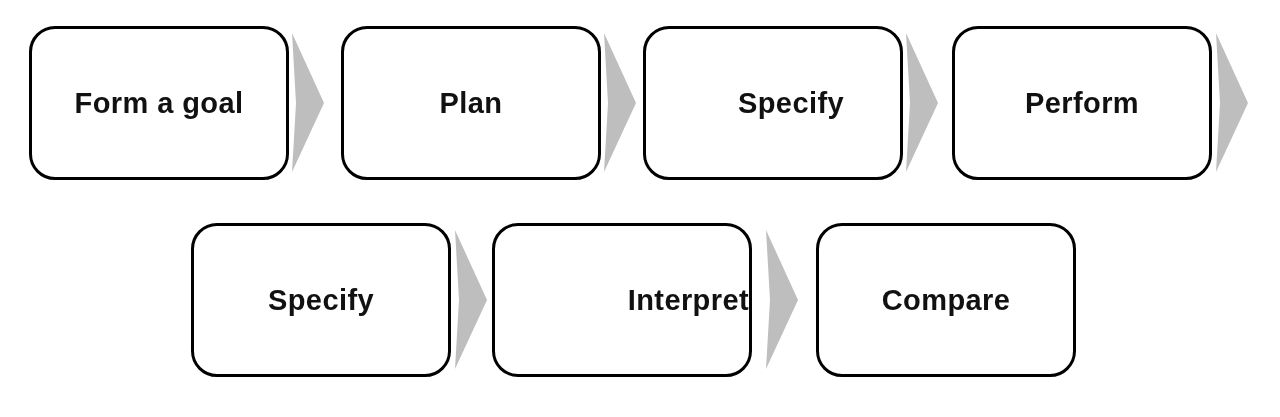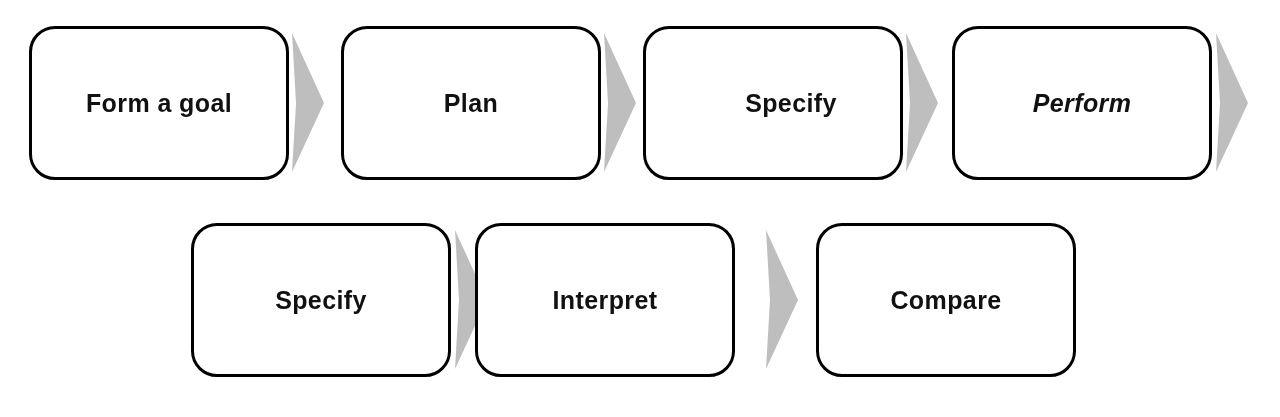--- a/index.html
+++ b/index.html
@@ -37,21 +37,21 @@
     border: 3px solid #000000;
     border-radius: 26px;
     background: #ffffff;
     display: flex;
     align-items: center;
     justify-content: center;
   }
   .step-label {
     font-family: "Liberation Sans", sans-serif;
     font-weight: bold;
-    font-size: 25px;
+    font-size: 29px;
     letter-spacing: 0.4px;
     color: #111111;
     line-height: 1;
     white-space: nowrap;
     -webkit-font-smoothing: antialiased;
   }
 
   .arrow {
     position: absolute;
     top: 7px;
@@ -92,21 +92,21 @@
 
     <div class="step" style="left:643px;padding-left:36px;">
       <span class="step-label">Specify</span>
     </div>
     <div class="arrow" style="left:906px;">
       <svg viewBox="0 0 32 139" xmlns="http://www.w3.org/2000/svg" aria-hidden="true">
         <polygon points="0,0 32,70 0,139 4,70" fill="#bebebe"></polygon>
       </svg>
     </div>
 
-    <div class="step" style="left:952px;font-style:italic;">
+    <div class="step" style="left:952px;">
       <span class="step-label">Perform</span>
     </div>
     <div class="arrow" style="left:1216px;">
       <svg viewBox="0 0 32 139" xmlns="http://www.w3.org/2000/svg" aria-hidden="true">
         <polygon points="0,0 32,70 0,139 4,70" fill="#bebebe"></polygon>
       </svg>
     </div>
 
   </div>
 
@@ -114,21 +114,21 @@
 
     <div class="step" style="left:191px;">
       <span class="step-label">Specify</span>
     </div>
     <div class="arrow" style="left:455px;">
       <svg viewBox="0 0 32 139" xmlns="http://www.w3.org/2000/svg" aria-hidden="true">
         <polygon points="0,0 32,70 0,139 4,70" fill="#bebebe"></polygon>
       </svg>
     </div>
 
-    <div class="step" style="left:475px;">
+    <div class="step" style="left:492px;justify-content:flex-end;">
       <span class="step-label">Interpret</span>
     </div>
     <div class="arrow" style="left:766px;">
       <svg viewBox="0 0 32 139" xmlns="http://www.w3.org/2000/svg" aria-hidden="true">
         <polygon points="0,0 32,70 0,139 4,70" fill="#bebebe"></polygon>
       </svg>
     </div>
 
     <div class="step" style="left:816px;">
       <span class="step-label">Compare</span>

